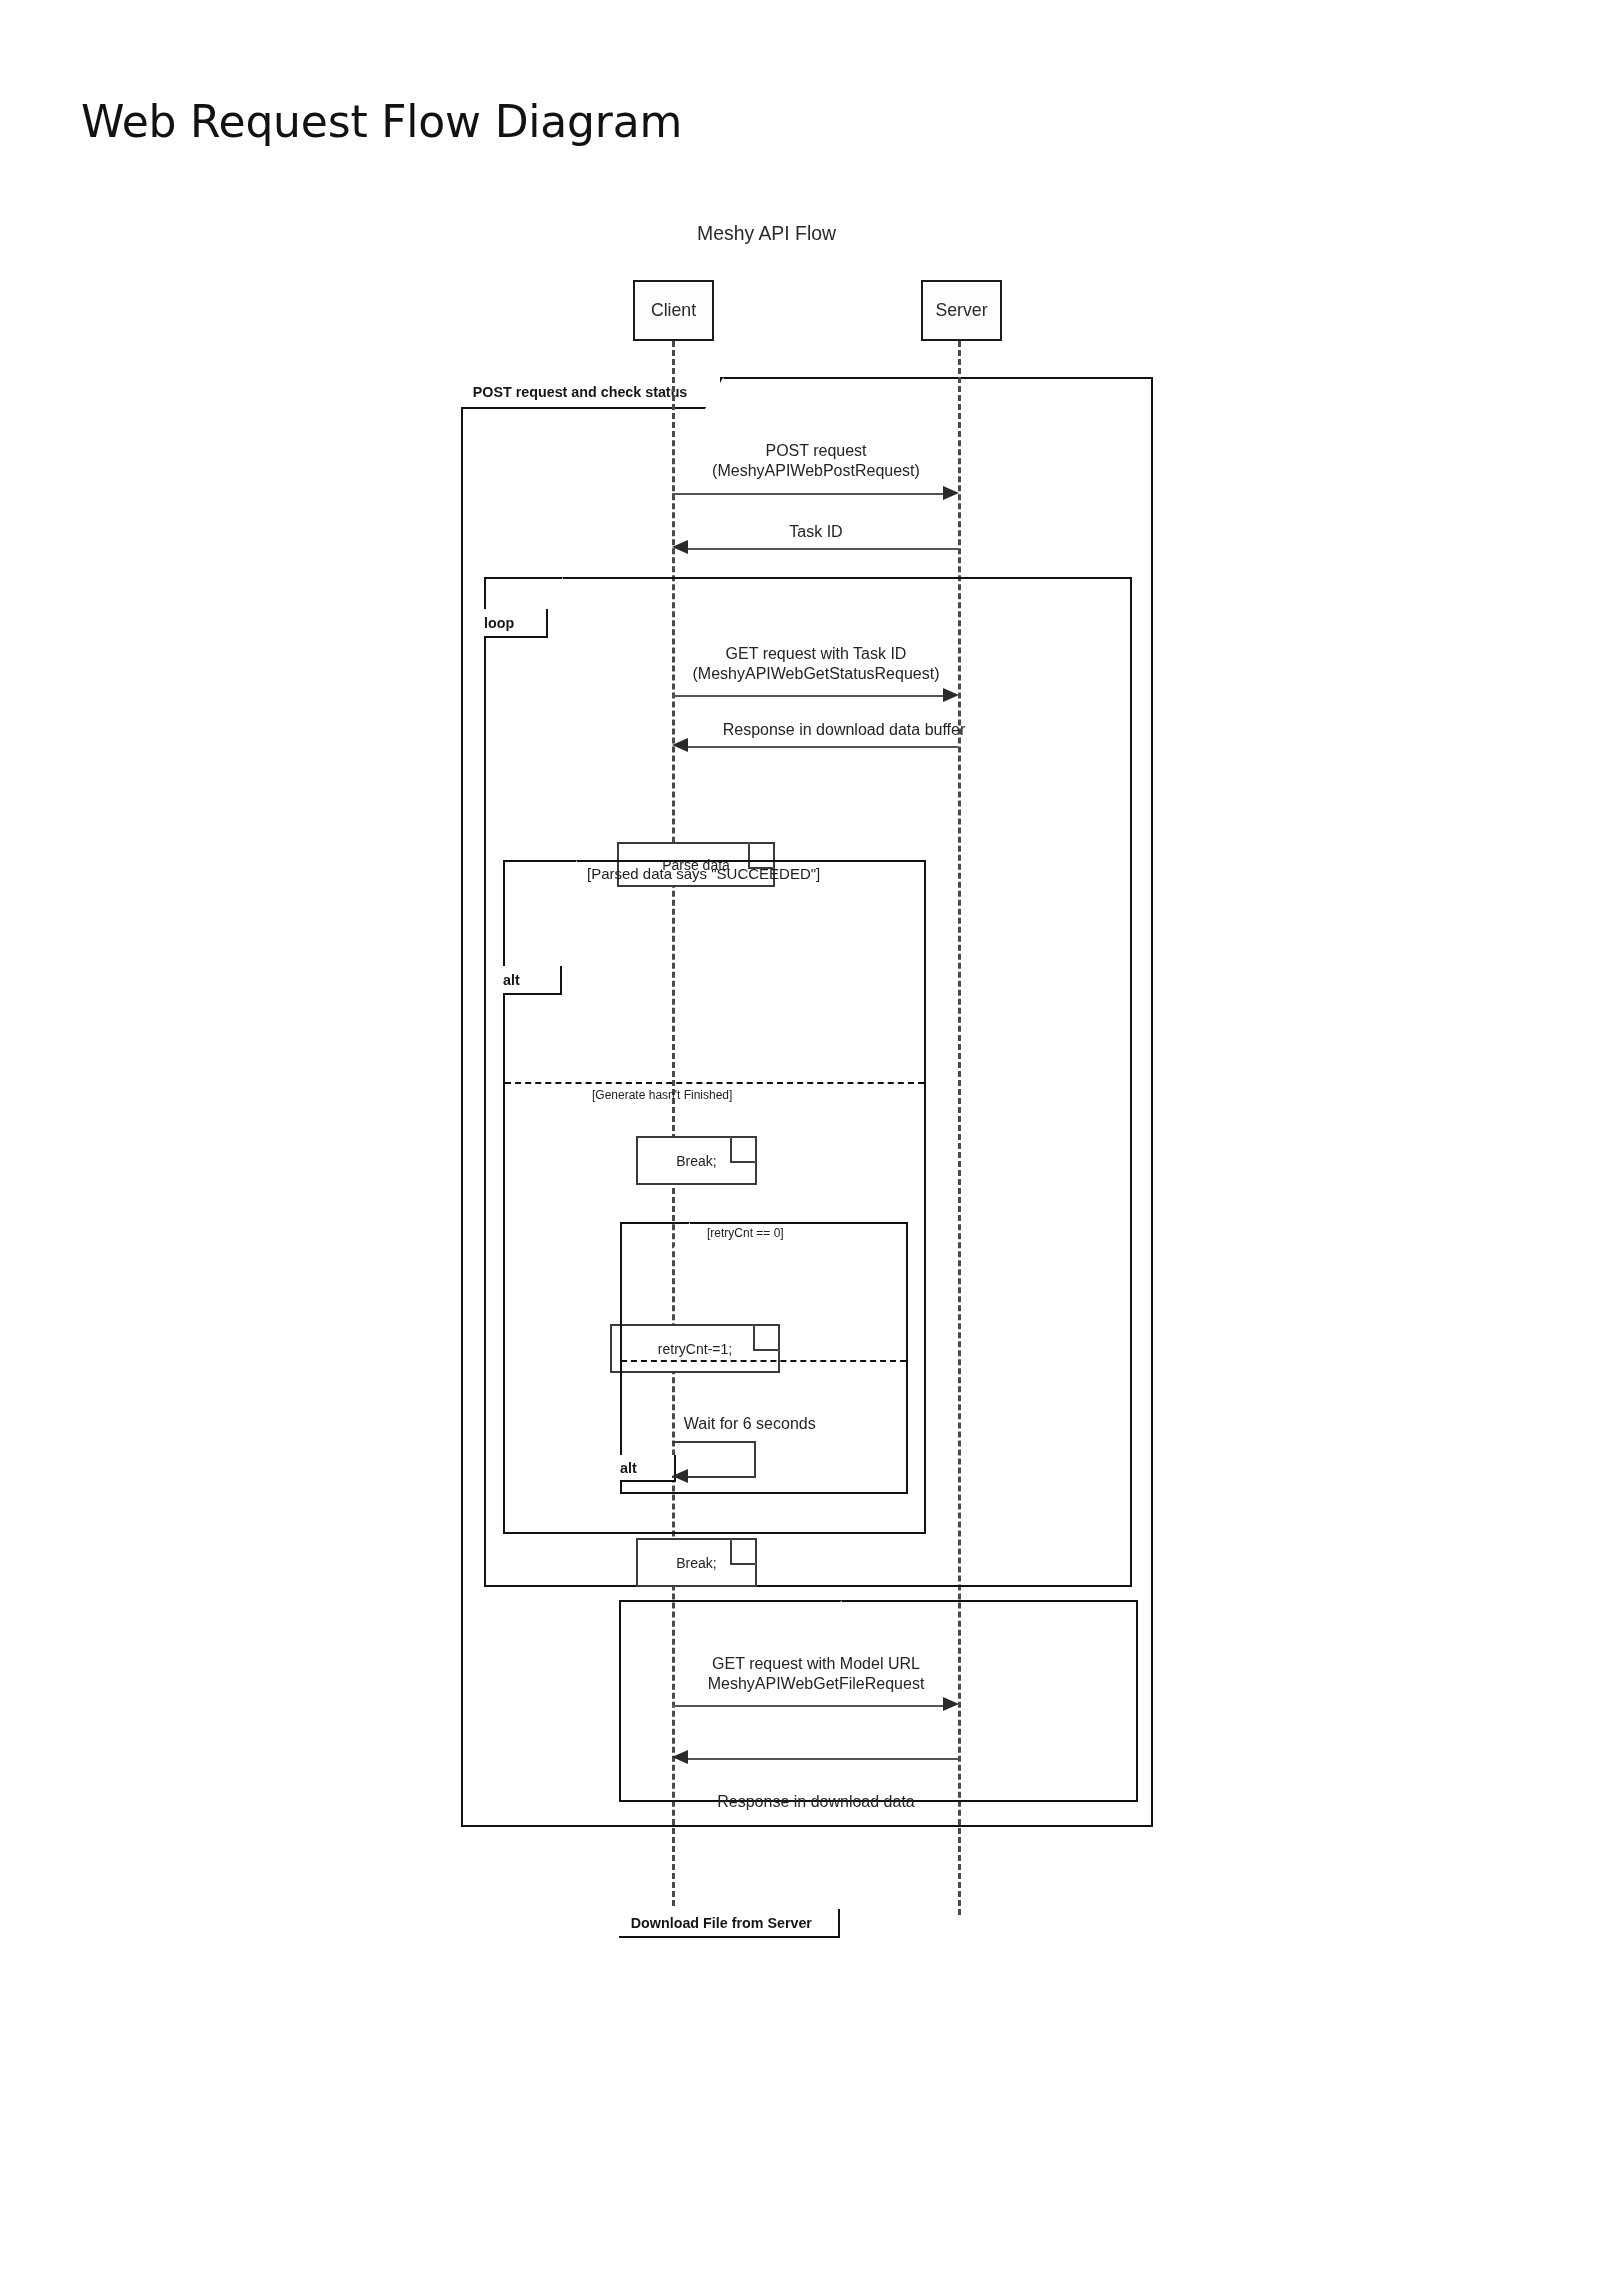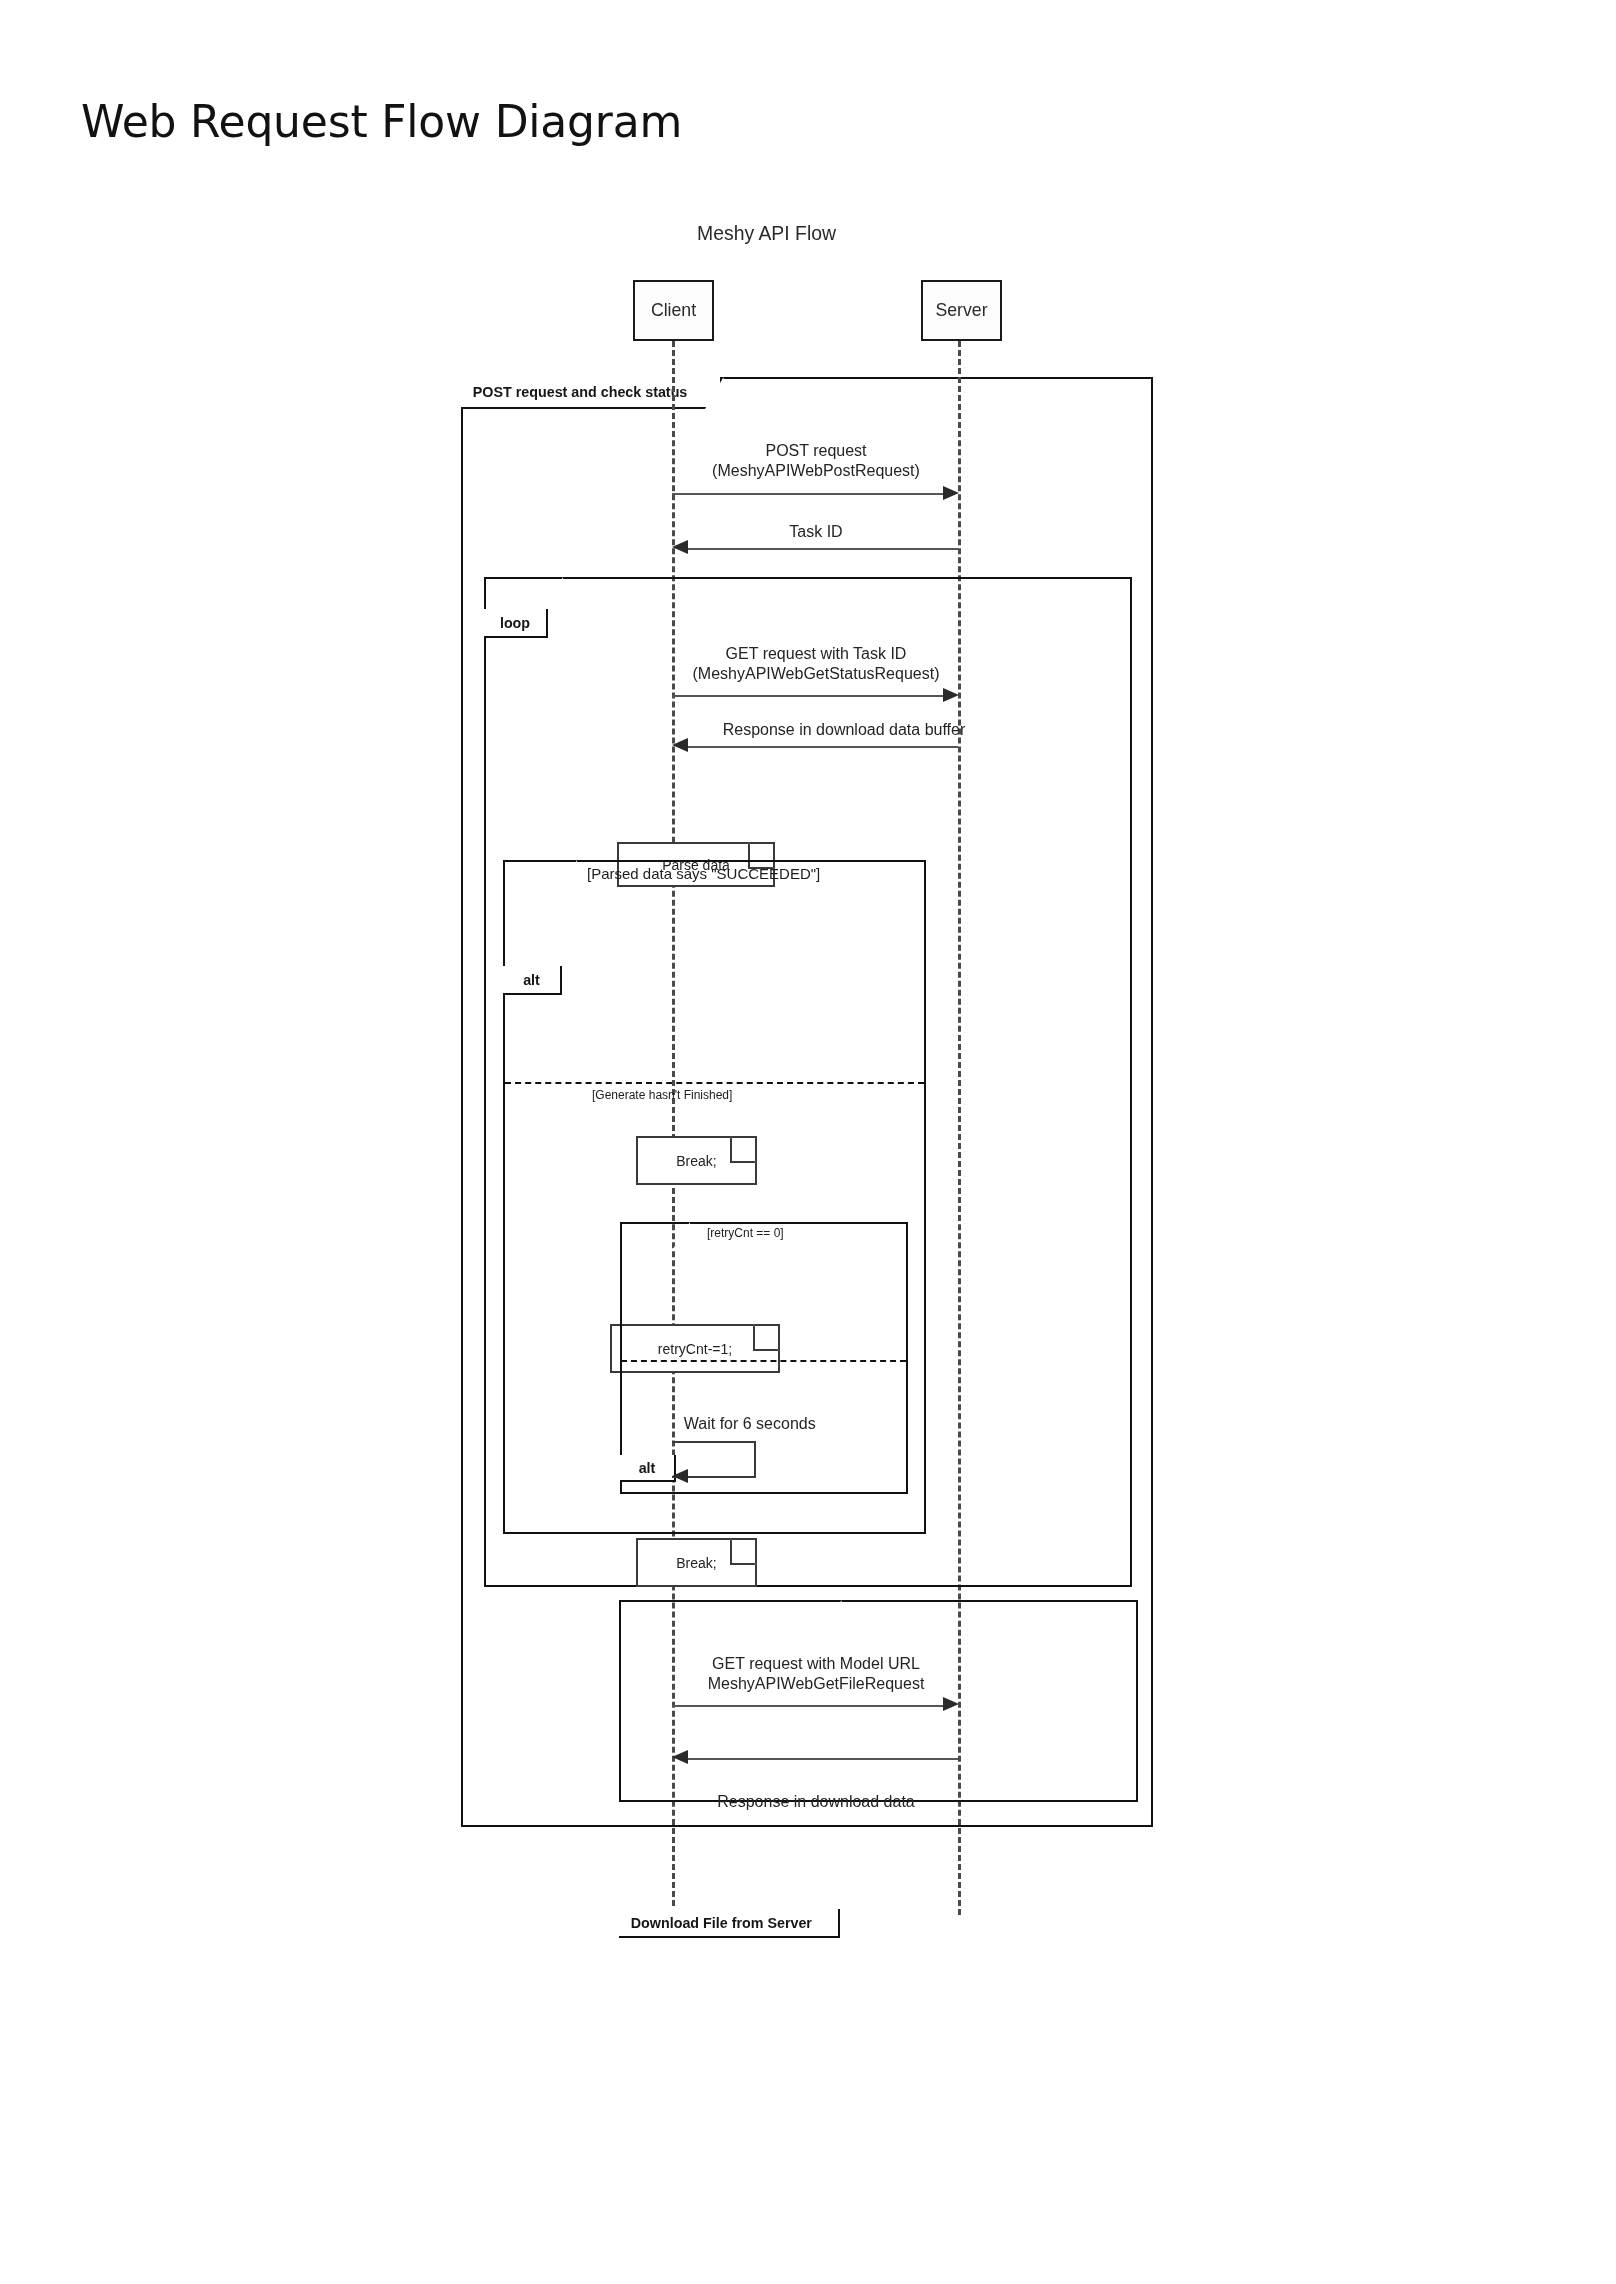--- a/index.html
+++ b/index.html
@@ -30,21 +30,21 @@
     width:0;border-left:3.4px dashed #4a4a4a;
   }
 
   
   .frame{
     border:2.5px solid #111;box-sizing:border-box;background:transparent;
   }
   .frame-label-tag{
     border-right:2.5px solid #111;border-bottom:2.5px solid #111;
     background:#fff;box-sizing:border-box;
-    display:flex;align-items:center;justify-content:center;
+    display:flex;align-items:center;justify-content:flex-start;
     font-size:14.3px;font-weight:bold;color:#161616;
     position:relative;
   }
   .guard{
     font-size:15px;color:#1d1d1d;white-space:nowrap;
   }
   .guard.small{font-size:12px;}
 
   
   .note{

